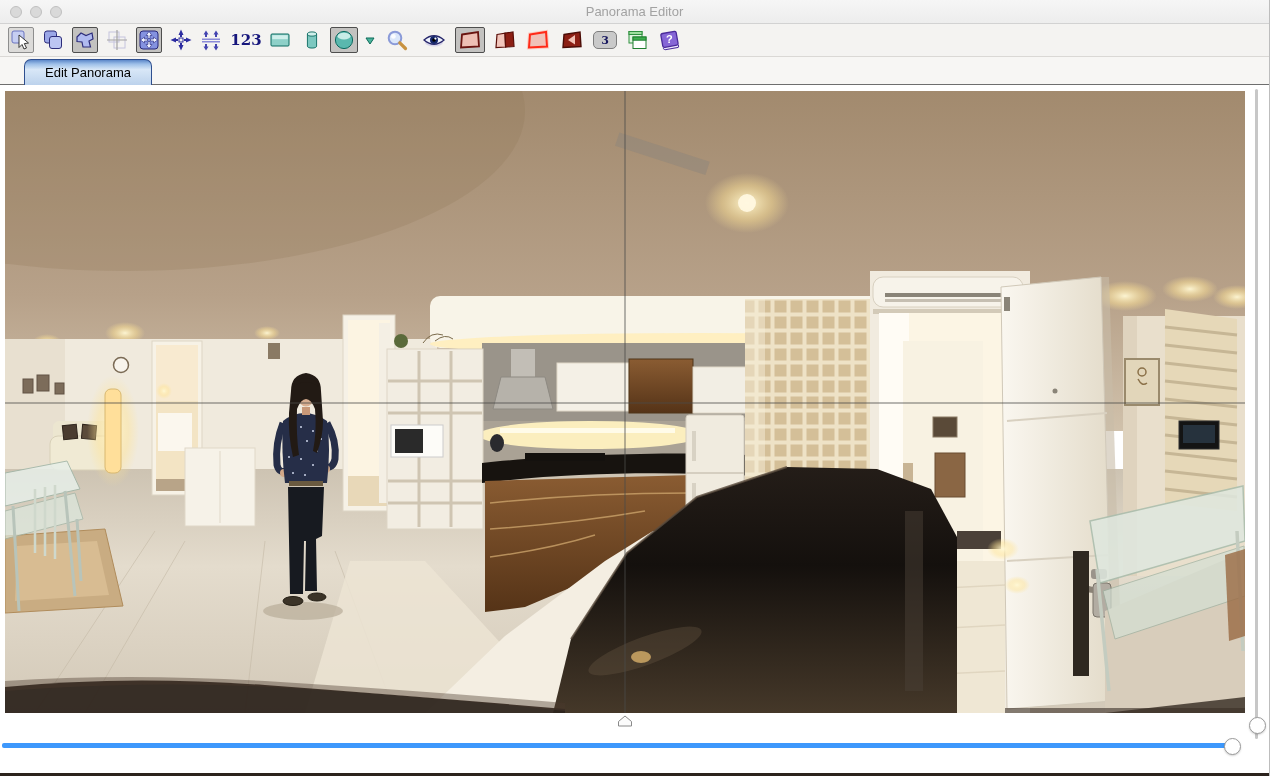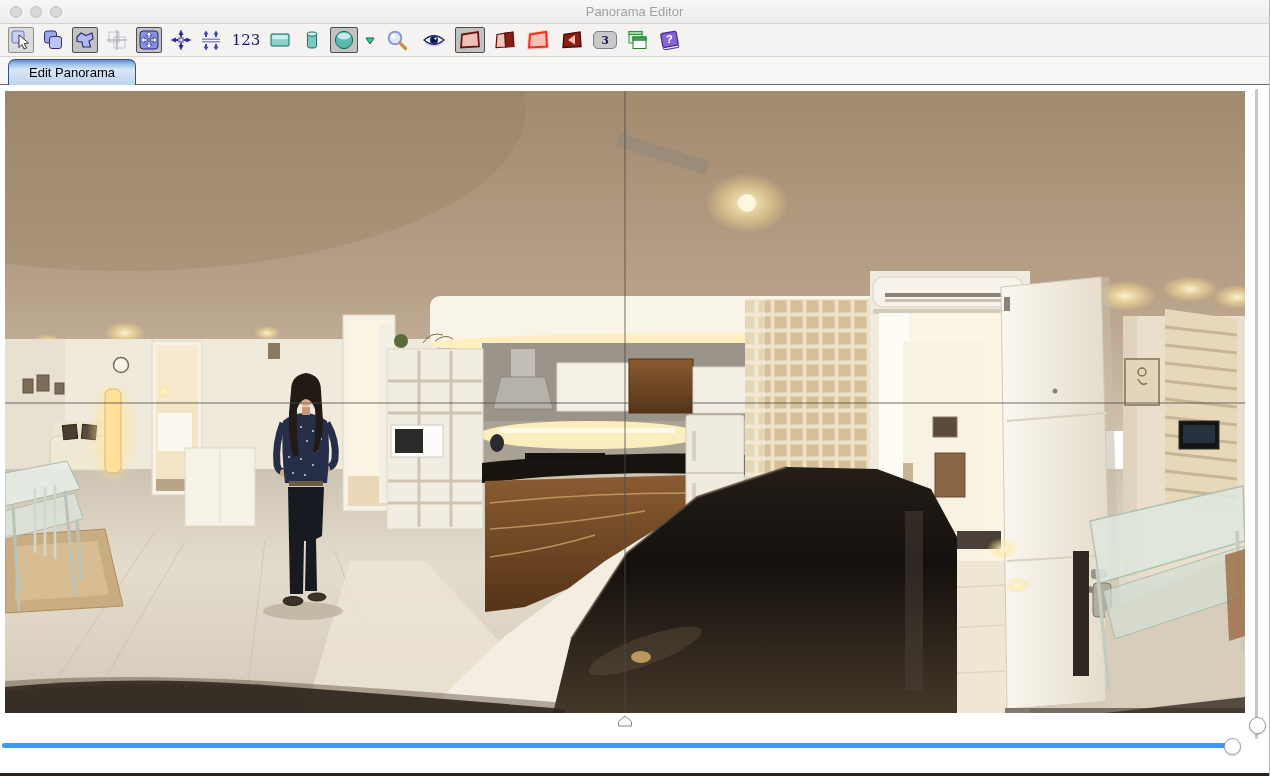--- a/index.html
+++ b/index.html
@@ -13,29 +13,29 @@
     background:#d9d9d9;border:1px solid #c0c0c0;box-sizing:border-box;}
   
   .toolbar{position:absolute;left:0;top:24px;width:100%;height:33px;background:#f4f3f1;
     border-bottom:1px solid #dad8d5;box-sizing:border-box;}
   .tbtn{position:absolute;top:3px;width:26px;height:26px;border:1px solid transparent;
     border-radius:2px;display:flex;align-items:center;justify-content:center;box-sizing:border-box;}
   .tbtn svg{display:block;}
   .pressed{background:#c3c2c0;border-color:#4e4e4e;}
   .pressed-light{background:#dcdbd9;border-color:#8e8e8e;}
   .disabled{opacity:.38;}
-  .lbl123{font-family:"DejaVu Serif",serif;font-weight:normal;font-size:15px;color:#16167c;letter-spacing:0;}
+  .lbl123{font-family:"DejaVu Serif",serif;font-weight:bold;font-size:15px;color:#16167c;letter-spacing:0;}
   .badge3{width:22px;height:16px;background:#c9c9c9;border:1px solid #7e7e7e;border-radius:5px;
     font-size:11px;font-weight:bold;color:#17175e;display:flex;align-items:center;justify-content:center;
     font-family:"DejaVu Serif",serif;}
   .qmark{position:absolute;font-size:11px;font-weight:bold;color:#fff;left:9px;top:5px;}
   
   .tabrow{position:absolute;left:0;top:57px;width:100%;height:28px;background:#f7f6f4;}
   .tabline{position:absolute;left:0;top:27px;width:100%;height:1px;background:#6e6e6e;}
-  .tab{position:absolute;left:8px;top:2px;width:128px;height:26px;border:1px solid #2f4f8f;
+  .tab{position:absolute;left:24px;top:2px;width:128px;height:26px;border:1px solid #2f4f8f;
     border-bottom:none;border-radius:7px 7px 0 0;box-sizing:border-box;z-index:2;
     background:linear-gradient(#5d88c9 0%,#9dbfe8 16%,#d8e7f7 38%,#bcd2ec 100%);
     display:flex;align-items:center;justify-content:center;font-size:13px;color:#000;}
   
   .main{position:absolute;left:0;top:85px;width:100%;height:691px;background:#fff;}
   .pano{position:absolute;left:5px;top:6px;width:1240px;height:622px;}
   
   .vtrack{position:absolute;left:1255px;top:4px;width:3px;height:650px;background:#c7c7c7;border-radius:2px;}
   .thumb{position:absolute;width:17px;height:17px;border-radius:50%;background:#fff;
     border:1px solid #9a9a9a;box-sizing:border-box;box-shadow:0 1px 2px rgba(0,0,0,.18);}

